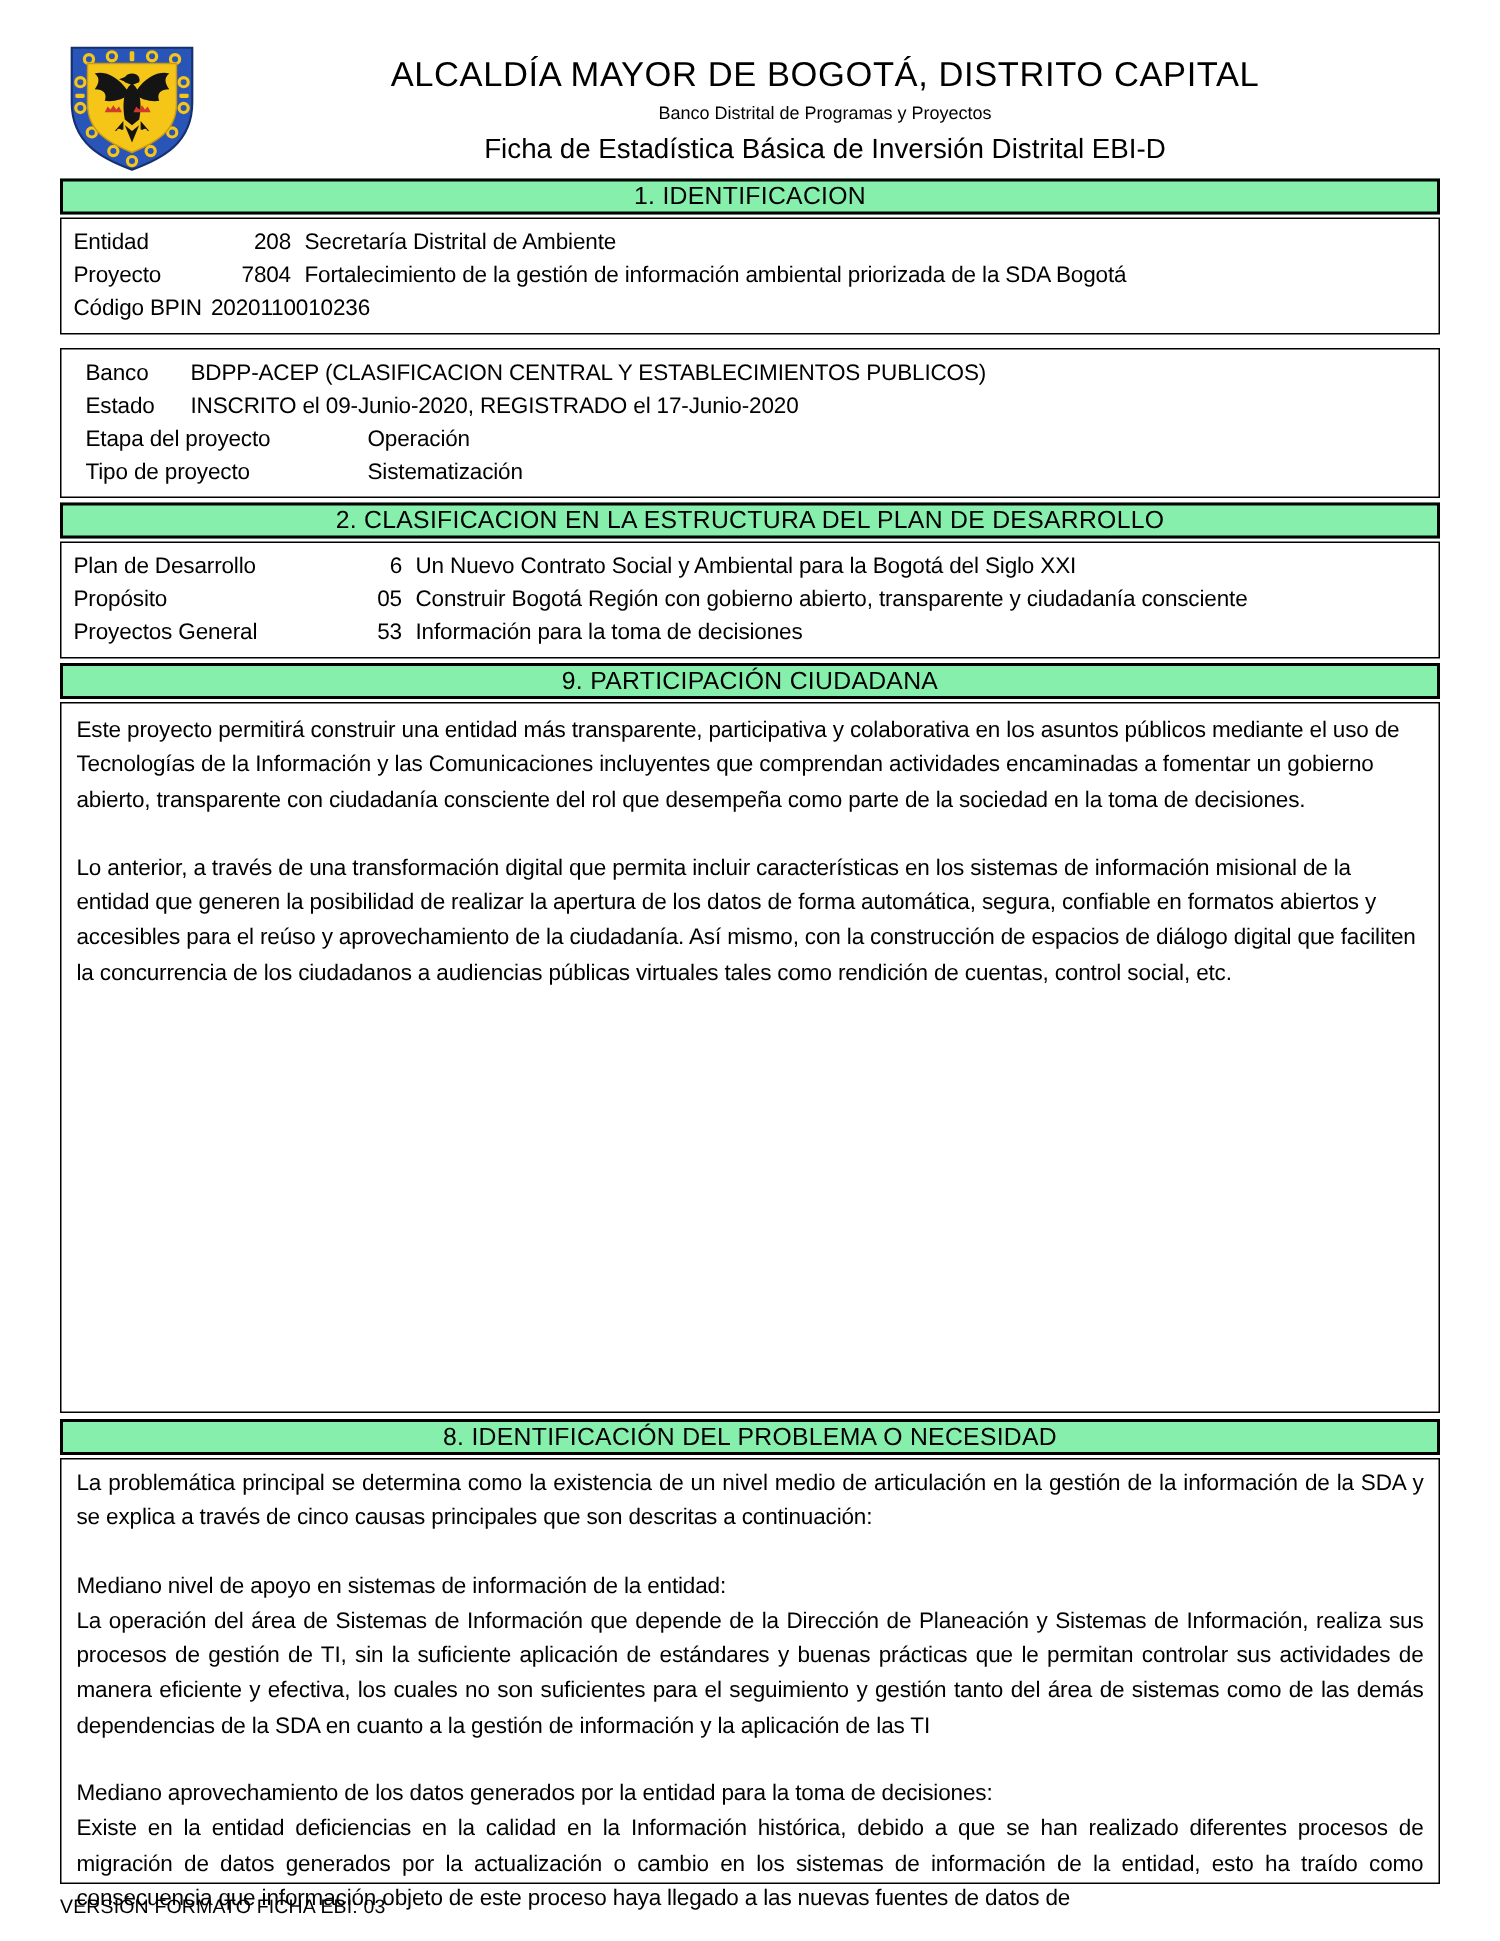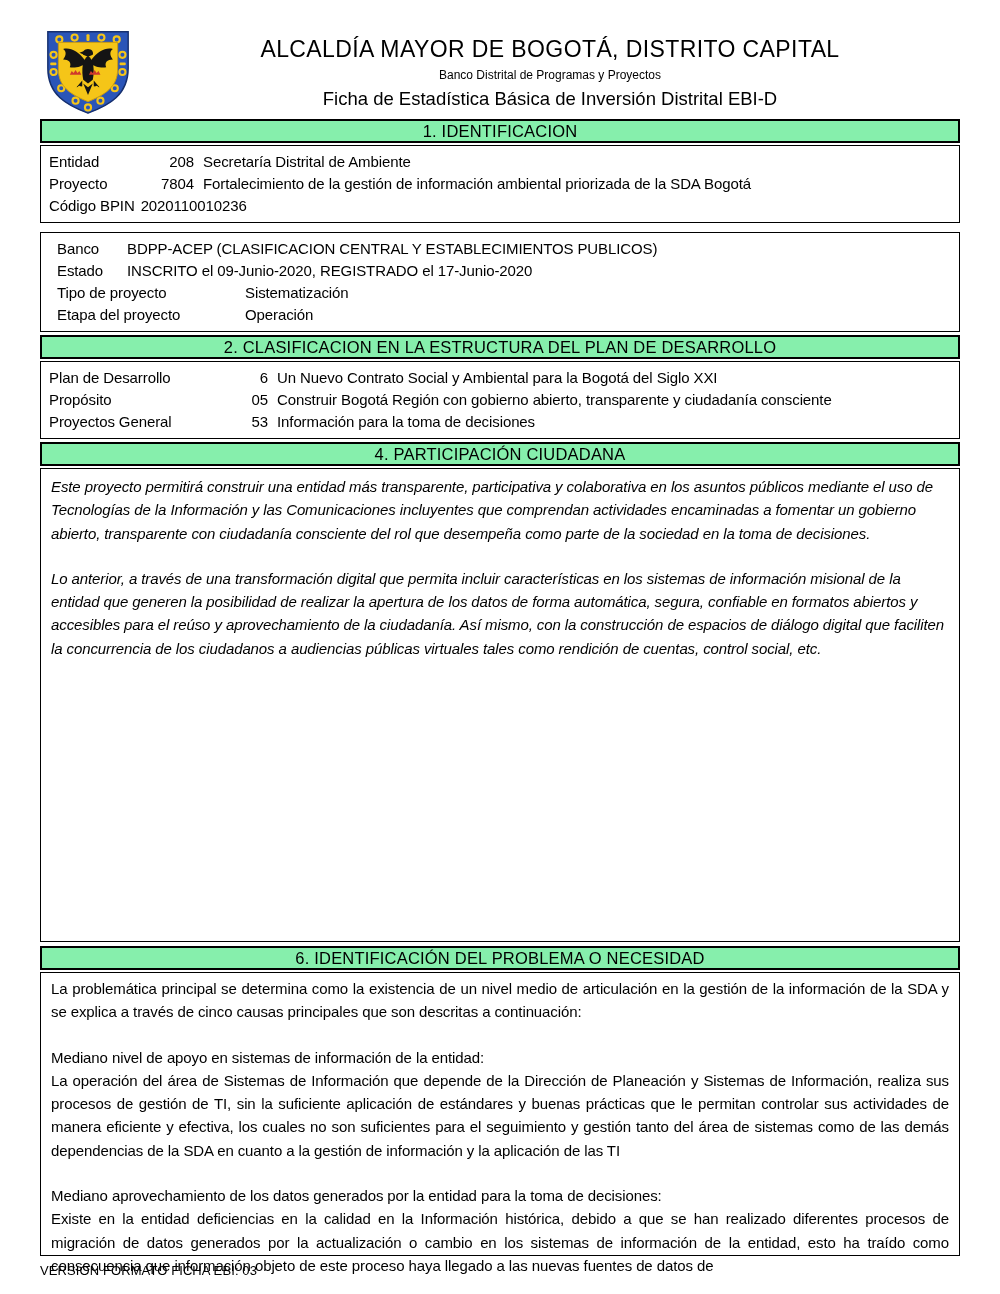--- a/index.html
+++ b/index.html
@@ -58,21 +58,21 @@
   .ident-row .lbl { width: 108px; }
   .ident-row .num { width: 46px; }
 
   .banco-row .lbl { width: 70px; }
   .banco-row.widelbl .lbl { width: 188px; }
 
   .clas-row .lbl { width: 148px; }
   .clas-row .num { width: 80px; }
 
   
-  .box.text3 { height: 474px; padding: 6px 10px; font-style: italic; }
+  .box.text3 { height: 474px; padding: 6px 10px; }
   .box.text4 { height: 284px; padding: 4px 10px 12px 10px; }
   .para { white-space: pre-line; margin-bottom: 22px; line-height: 23.3px; font-size: 15px; }
   .para:last-child { margin-bottom: 0; }
   .para.justify { text-align: justify; }
 
   
   .footer-version { margin-top: 5px; font-size: 13px; line-height: 20px; letter-spacing: 0.1px; }
 </style>
 </head>
 <body>
@@ -163,26 +163,26 @@
   <div class="box" style="margin-top:9px;padding-left:16px;">
     <div class="kv banco-row">
       <span class="lbl">Banco</span>
       <span class="val">BDPP-ACEP (CLASIFICACION CENTRAL Y ESTABLECIMIENTOS PUBLICOS)</span>
     </div>
     <div class="kv banco-row">
       <span class="lbl">Estado</span>
       <span class="val">INSCRITO el 09-Junio-2020, REGISTRADO el 17-Junio-2020</span>
     </div>
     <div class="kv banco-row widelbl">
+      <span class="lbl">Etapa del proyecto</span>
+      <span class="val">Operación</span>
+    </div>
+    <div class="kv banco-row widelbl">
       <span class="lbl">Tipo de proyecto</span>
       <span class="val">Sistematización</span>
-    </div>
-    <div class="kv banco-row widelbl">
-      <span class="lbl">Etapa del proyecto</span>
-      <span class="val">Operación</span>
     </div>
   </div>
 
   <div class="band">2. CLASIFICACION EN LA ESTRUCTURA DEL PLAN DE DESARROLLO</div>
   <div class="box">
     <div class="kv clas-row">
       <span class="lbl">Plan de Desarrollo</span>
       <span class="num">6</span>
       <span class="val">Un Nuevo Contrato Social y Ambiental para la Bogotá del Siglo XXI</span>
     </div>
@@ -191,27 +191,27 @@
       <span class="num">05</span>
       <span class="val">Construir Bogotá Región con gobierno abierto, transparente y ciudadanía consciente</span>
     </div>
     <div class="kv clas-row">
       <span class="lbl">Proyectos General</span>
       <span class="num">53</span>
       <span class="val">Información para la toma de decisiones</span>
     </div>
   </div>
 
-  <div class="band">4. PARTICIPACIÓN CIUDADANA</div>
+  <div class="band">9. PARTICIPACIÓN CIUDADANA</div>
   <div class="box text3">
     <p class="para">Este proyecto permitirá construir una entidad más transparente, participativa y colaborativa en los asuntos públicos mediante el uso de Tecnologías de la Información y las Comunicaciones incluyentes que comprendan actividades encaminadas a fomentar un gobierno abierto, transparente con ciudadanía consciente del rol que desempeña como parte de la sociedad en la toma de decisiones.</p>
     <p class="para">Lo anterior, a través de una transformación digital que permita incluir características en los sistemas de información misional de la entidad que generen la posibilidad de realizar la apertura de los datos de forma automática, segura, confiable en formatos abiertos y accesibles para el reúso y aprovechamiento de la ciudadanía. Así mismo, con la construcción de espacios de diálogo digital que faciliten la concurrencia de los ciudadanos a audiencias públicas virtuales tales como rendición de cuentas, control social, etc.</p>
   </div>
 
-  <div class="band" style="margin-top:4px;">6. IDENTIFICACIÓN DEL PROBLEMA O NECESIDAD</div>
+  <div class="band" style="margin-top:4px;">8. IDENTIFICACIÓN DEL PROBLEMA O NECESIDAD</div>
   <div class="box text4">
     <p class="para justify">La problemática principal se determina como la existencia de un nivel medio de articulación en la gestión de la información de la SDA y se explica a través de cinco causas principales que son descritas a continuación:</p>
     <p class="para justify">Mediano nivel de apoyo en sistemas de información de la entidad:
 La operación del área de Sistemas de Información que depende de la Dirección de Planeación y Sistemas de Información, realiza sus procesos de gestión de TI, sin la suficiente aplicación de estándares y buenas prácticas que le permitan  controlar sus actividades de manera eficiente y efectiva, los cuales no son suficientes para el seguimiento y gestión  tanto del área de sistemas como de las demás dependencias  de la SDA en cuanto a la gestión de información y la aplicación de las TI</p>
     <p class="para justify">Mediano aprovechamiento de los datos generados por la entidad para la toma de decisiones:
 Existe en la entidad deficiencias en la calidad en la Información histórica, debido a que se han realizado diferentes procesos de migración de datos generados por la actualización o cambio en los sistemas de información de la entidad, esto ha traído como consecuencia que información objeto de este proceso haya llegado a las nuevas fuentes de datos de</p>
   </div>
 
   <div class="footer-version">VERSIÓN FORMATO FICHA EBI: 03</div>
 

